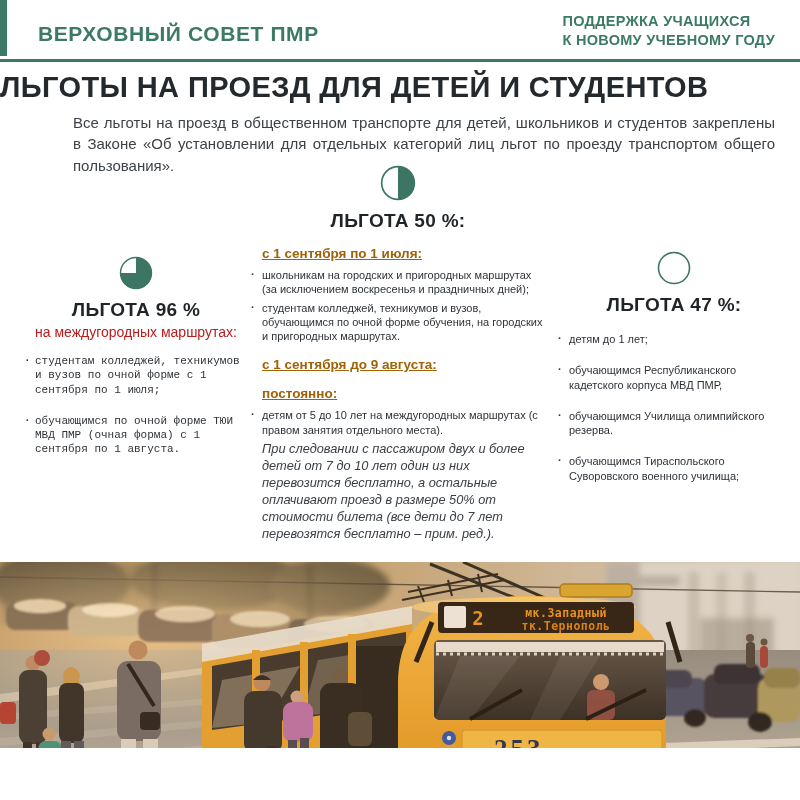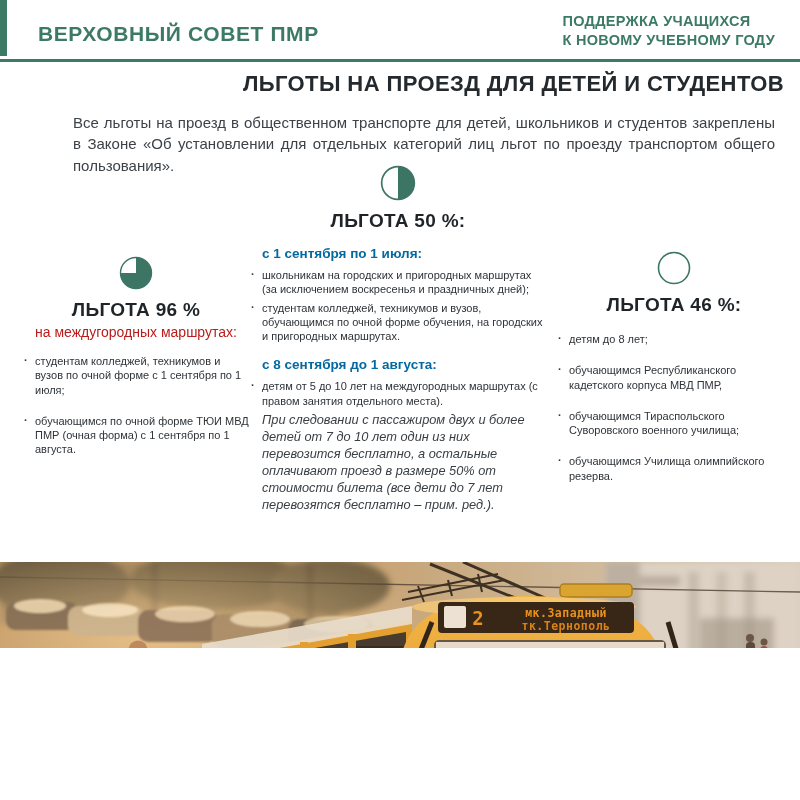--- a/index.html
+++ b/index.html
@@ -1,61 +1,61 @@
 <!DOCTYPE html>
 <html><head>
 <meta charset="utf-8">
 <style>
   * { margin:0; padding:0; box-sizing:border-box; }
   html,body { background:#fff; }
   #page {
-    position:relative; width:800px; height:648px; background:#ffffff;
+    position:relative; width:800px; height:748px; background:#ffffff;
     font-family:"Liberation Sans", sans-serif; overflow:hidden;
   }
   
   .accent-bar { position:absolute; left:0; top:0; width:7px; height:56px; background:#3d7a66; }
   .org-title {
     position:absolute; left:38px; top:22px; font-size:21px; font-weight:800;
     letter-spacing:.6px; color:#3d7a66; white-space:nowrap;
   }
   .support {
     position:absolute; right:25px; top:12px; text-align:left;
     font-size:14.5px; font-weight:800; color:#3d7a66; line-height:1.3; letter-spacing:.3px;
   }
   .divider { position:absolute; left:0; right:0; top:59px; height:3px; background:#3d7a66; }
   
   .main-title {
-    position:absolute; left:0; right:16px; top:71px; text-align:right;
-    font-size:22px; font-weight:600; color:#24292d; letter-spacing:.4px;
+    position:absolute; left:0; right:4px; top:71px; text-align:left;
+    font-size:29px; font-weight:600; color:#24292d; letter-spacing:.4px;
   }
   .intro {
     position:absolute; left:25px; right:25px; top:112px;
     font-size:15px; color:#3c4247; line-height:1.42; text-align:justify;margin-left:48px;
   }
   
   .col { position:absolute; color:#2e3338; }
   .col-left   { left:22px;  width:228px; top:255px; }
   .col-middle { left:249px; width:298px; top:164px; }
   .col-right  { left:556px; width:236px; top:250px; }
   .pie { display:block; margin:0 auto; }
   .col-heading {
     text-align:center; font-size:19px; font-weight:800; color:#1f2428;
     margin-top:8px; letter-spacing:.3px;
   }
   .col-subtitle { text-align:center; font-size:14px; color:#b91c1c; margin-top:3px; }
   .section-label {
-    font-size:13.5px; font-weight:800; color:#0369a1; 
+    font-size:13.5px; font-weight:800; color:#a16207; text-decoration:underline;
     margin:14px 0 7px 13px;
   }
   .bullets { list-style:none; font-size:11px; line-height:1.3; }
   .bullets li { position:relative; padding-left:13px; }
   .bullets li::before { content:"·"; position:absolute; left:2px; top:-1px; font-weight:800; }
   .col-middle .bullets li { margin-bottom:4px; }
   .col-left .bullets { margin-top:14px; }
-  .col-left .bullets li { margin-bottom:17px; }
+  .col-left .bullets li { margin-bottom:17px;font-family:Liberation Mono, monospace; }
   .col-right .bullets { margin-top:16px; }
   .col-right .bullets li { margin-bottom:17px; }
   .note {
     margin:4px 0 0 13px; font-size:12.8px; font-style:italic; color:#383e44; line-height:1.32;
   }
   
   .photo { position:absolute; left:0; top:562px; width:800px; height:238px; }
   .photo svg { display:block; }
   .sign-text { font-family:"DejaVu Sans Mono", monospace; font-weight:bold; }
 </style>
@@ -95,38 +95,39 @@
       <path d="M18 2.5 A15.5 15.5 0 0 1 18 33.5 Z" fill="#3d7565"></path>
     </svg>
     <div class="col-heading">ЛЬГОТА 50 %:</div>
 
     <div class="section-label">с 1 сентября по 1 июля:</div>
     <ul class="bullets">
       <li>школьникам на городских и пригородных маршрутах (за исключением воскресенья и праздничных дней);</li>
       <li>студентам колледжей, техникумов и вузов, обучающимся по очной форме обучения, на городских и пригородных маршрутах.</li>
     </ul>
 
-    <div class="section-label">с 8 сентября до 1 августа:</div>
-
+    <div class="section-label">с 1 сентября до 9 августа:</div>
+
+    <div class="section-label">постоянно:</div>
     <ul class="bullets">
       <li>детям от 5 до 10 лет на междугородных маршрутах (с правом занятия отдельного места).</li>
     </ul>
     <div class="note">При следовании с пассажиром двух и более детей от 7 до 10 лет один из них перевозится бесплатно, а остальные оплачивают проезд в размере 50% от стоимости билета (все дети до 7 лет перевозятся бесплатно – прим. ред.).</div>
   </div>
 
   <div class="col col-right">
     <svg class="pie" width="36" height="36" viewBox="0 0 36 36">
       <circle cx="18" cy="18" r="15.5" fill="#ffffff" stroke="#3d7565" stroke-width="1.6"></circle>
     </svg>
-    <div class="col-heading">ЛЬГОТА 46 %:</div>
+    <div class="col-heading">ЛЬГОТА 47 %:</div>
     <ul class="bullets">
-      <li>детям до 8 лет;</li>
+      <li>детям до 1 лет;</li>
       <li>обучающимся Республиканского кадетского корпуса МВД ПМР,</li>
+      <li>обучающимся Училища олимпийского резерва.</li>
       <li>обучающимся Тираспольского Суворовского военного училища;</li>
-      <li>обучающимся Училища олимпийского резерва.</li>
     </ul>
   </div>
 
   <div class="photo">
     <svg width="800" height="238" viewBox="0 0 800 238">
       <defs>
         <linearGradient id="bgGrad" x1="0" y1="0" x2="1" y2="0">
           <stop offset="0" stop-color="#b08c5e"></stop>
           <stop offset="0.45" stop-color="#c2a377"></stop>
           <stop offset="1" stop-color="#d7d3cb"></stop>

